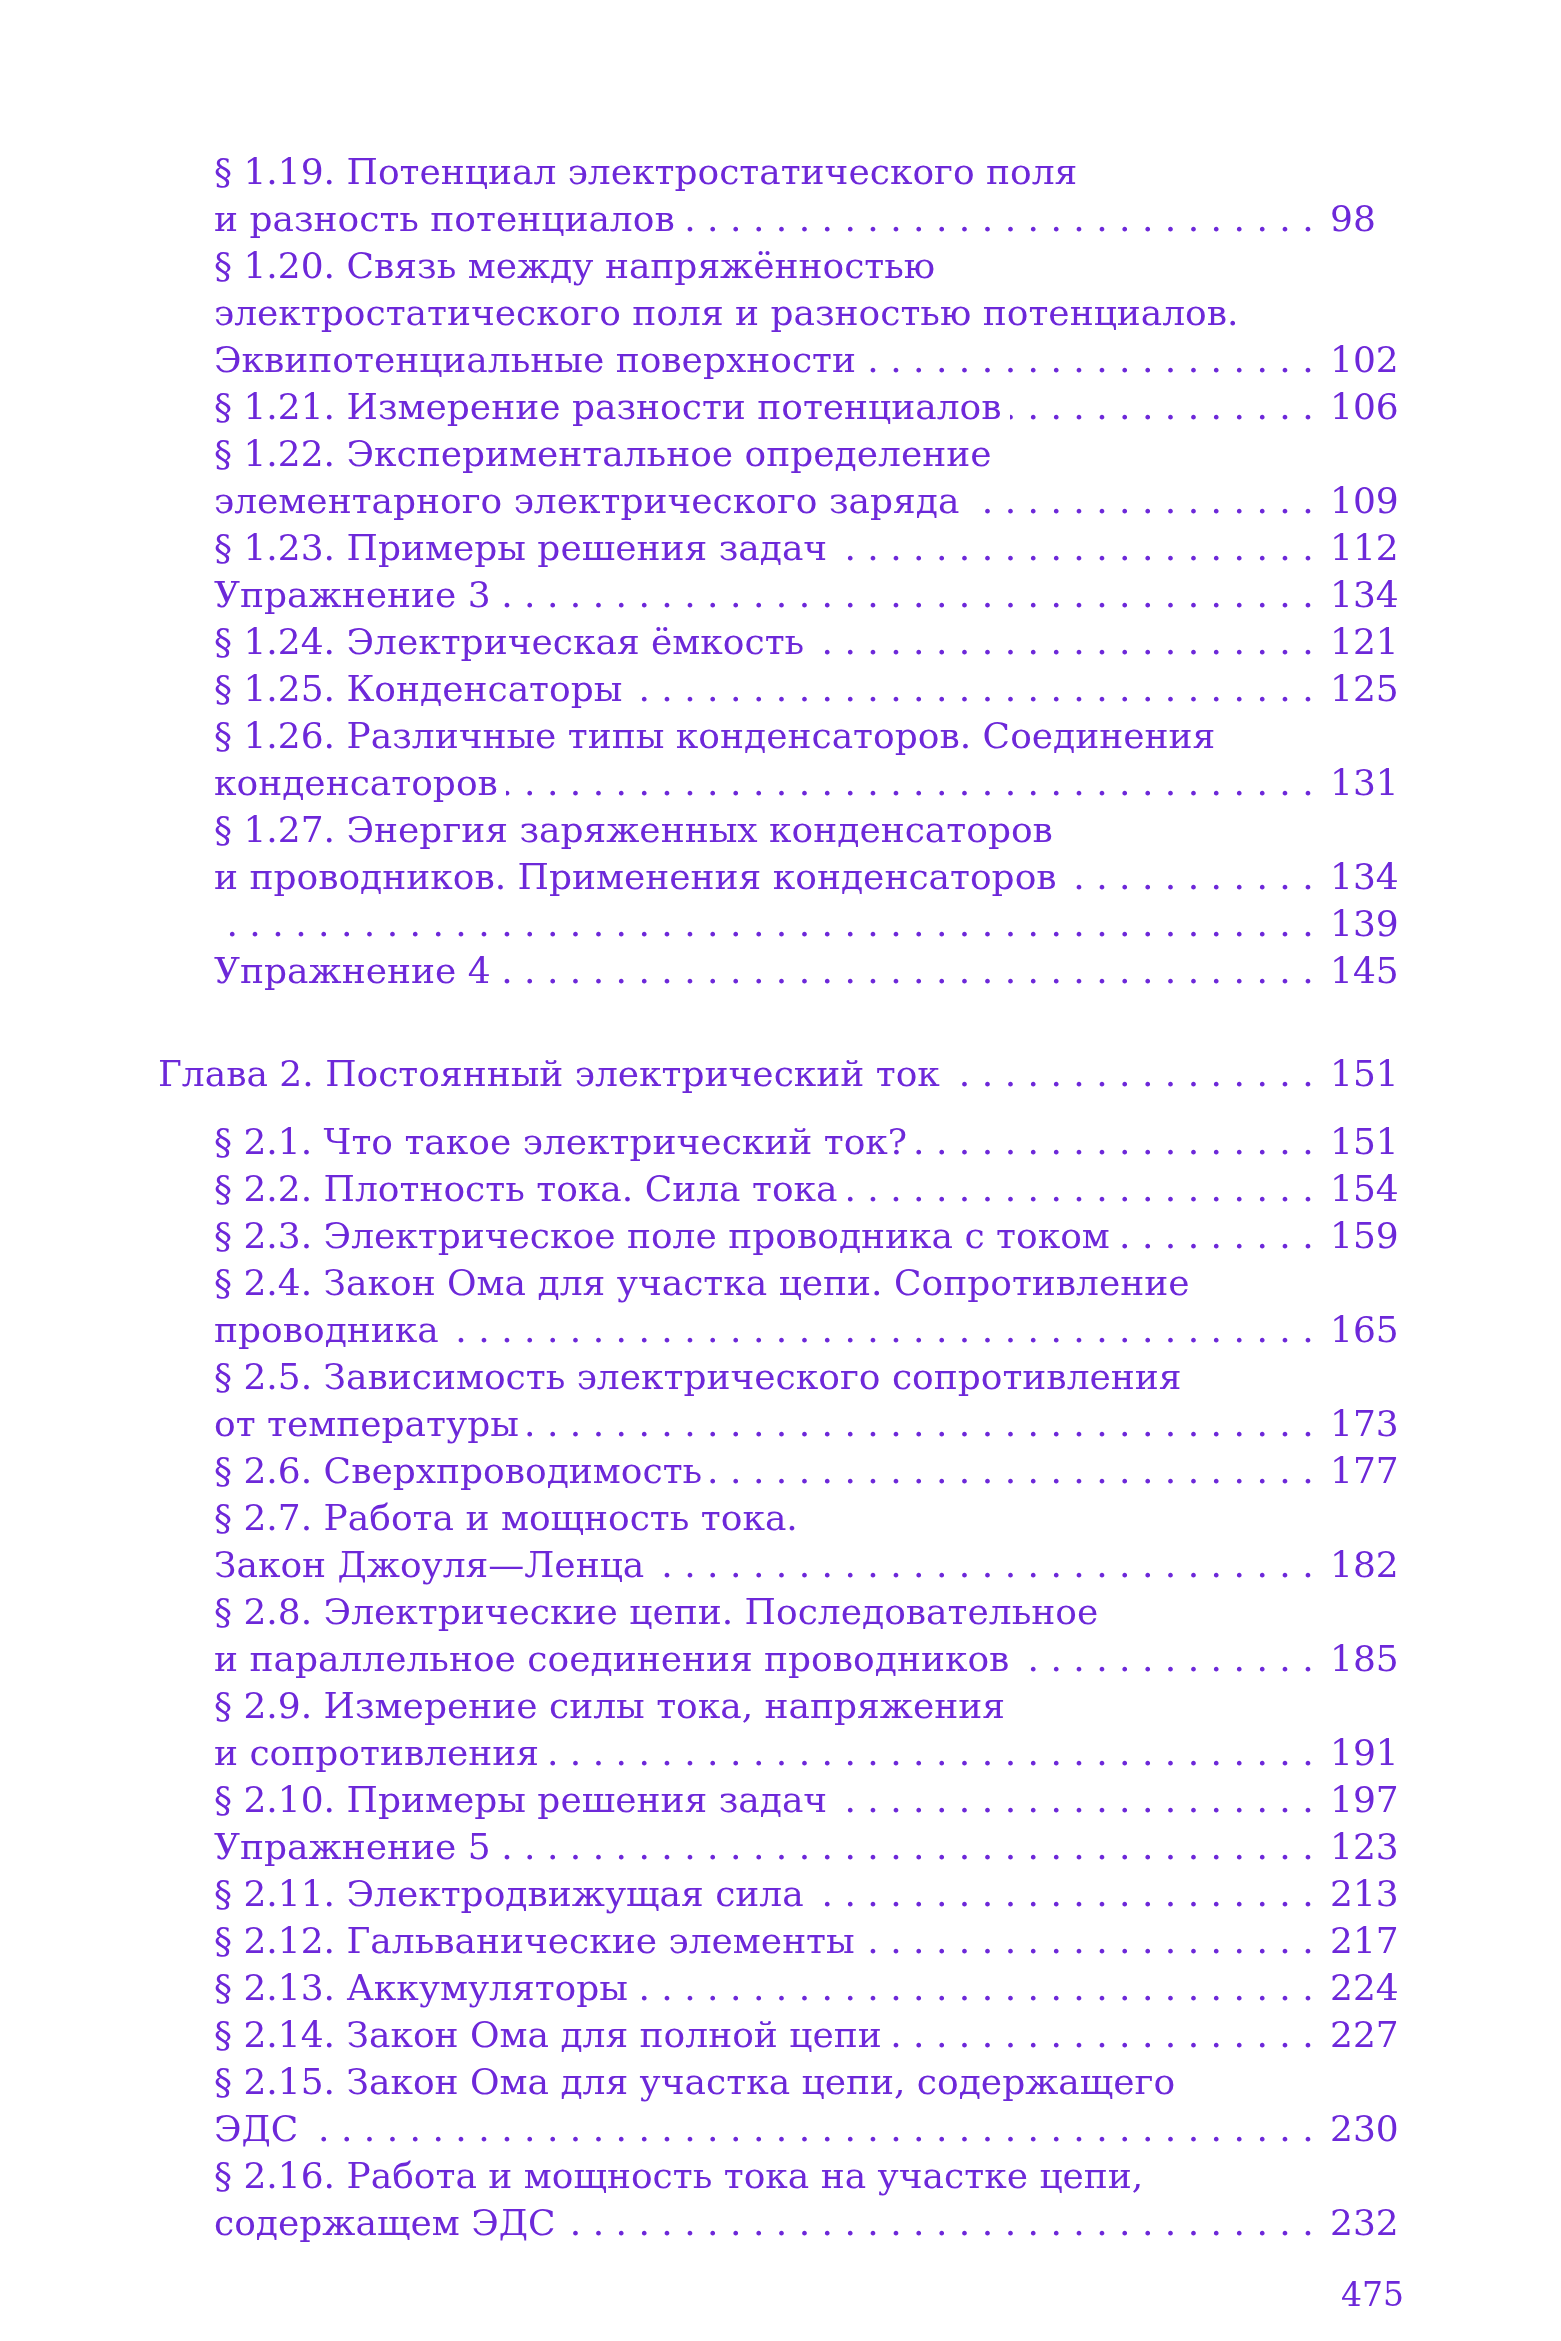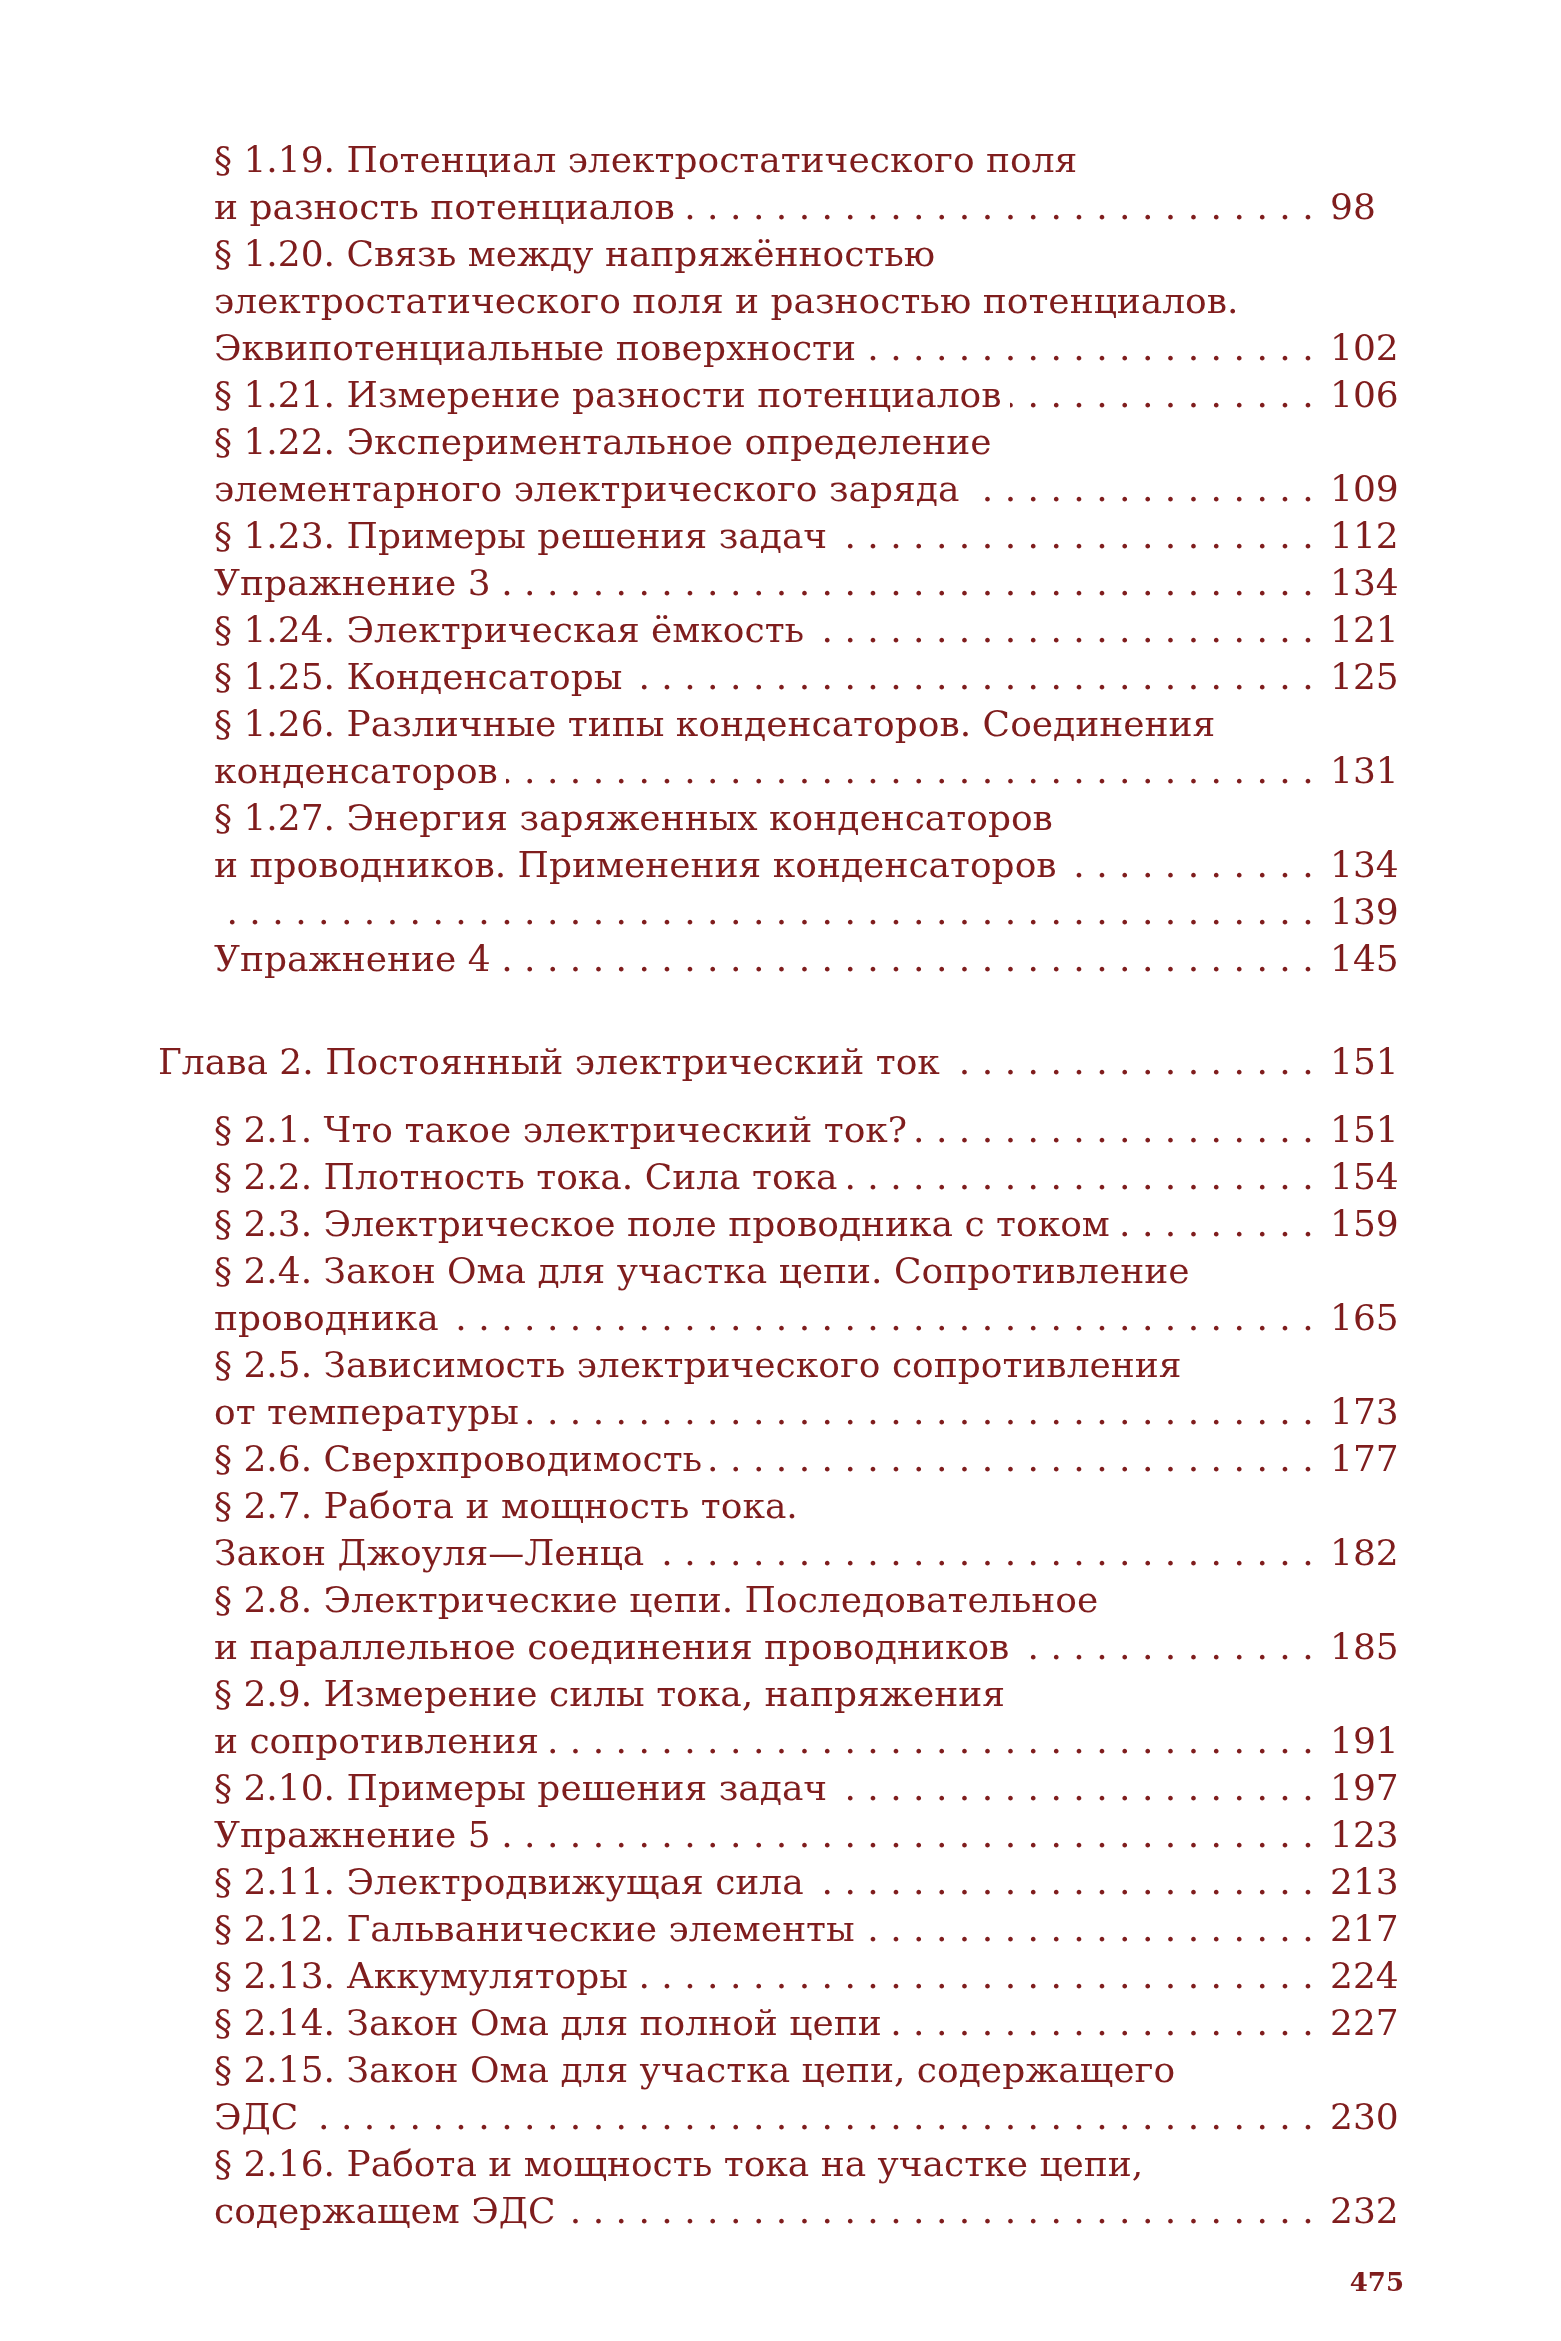--- a/index.html
+++ b/index.html
@@ -1,22 +1,22 @@
 <!DOCTYPE html>
 <html style="font-size:13px"><head>
 <meta charset="utf-8">
 <style>
   html, body { margin: 0; padding: 0; background: #ffffff; }
   body { width: 1561px; height: 2342px; position: relative; overflow: hidden; }
   .page {
     position: absolute;
     left: 158px;
-    top: 136px;
+    top: 148px;
     width: 1246px;
-    color: #7f1d1d;
+    color: #6d28d9;
     font-family: "DejaVu Serif", serif;
     font-size: 36px;
     line-height: 47px;
   }
   .entry { padding-left: 56px; }
   .line { display: flex; align-items: baseline; white-space: nowrap; height: 47px; }
   .line .txt { flex: 0 0 auto; }
   .line .leader {
     flex: 1 1 auto;
     overflow: hidden;
@@ -26,23 +26,22 @@
     direction: rtl;
     letter-spacing: 0;
   }
   .line .leader span { direction: ltr; }
   .line .num { flex: 0 0 auto; min-width: 74px; }
   .chapter { padding-left: 0; margin-top: 56px; margin-bottom: 21.4px; }
   .chapter .txt { font-weight: normal; }
   .folio {
     margin-top: 25px;
     text-align: right;
-    font-size: 26px;
+    font-size: 33px;
     line-height: 47px;
-    font-weight: bold;
   }
 </style>
 </head>
 <body>
 
 <div class="page">
   <div id="part1">
       <div class="entry">
         <div class="line">
           <span class="txt">§ 1.19. Потенциал электростатического поля</span>

